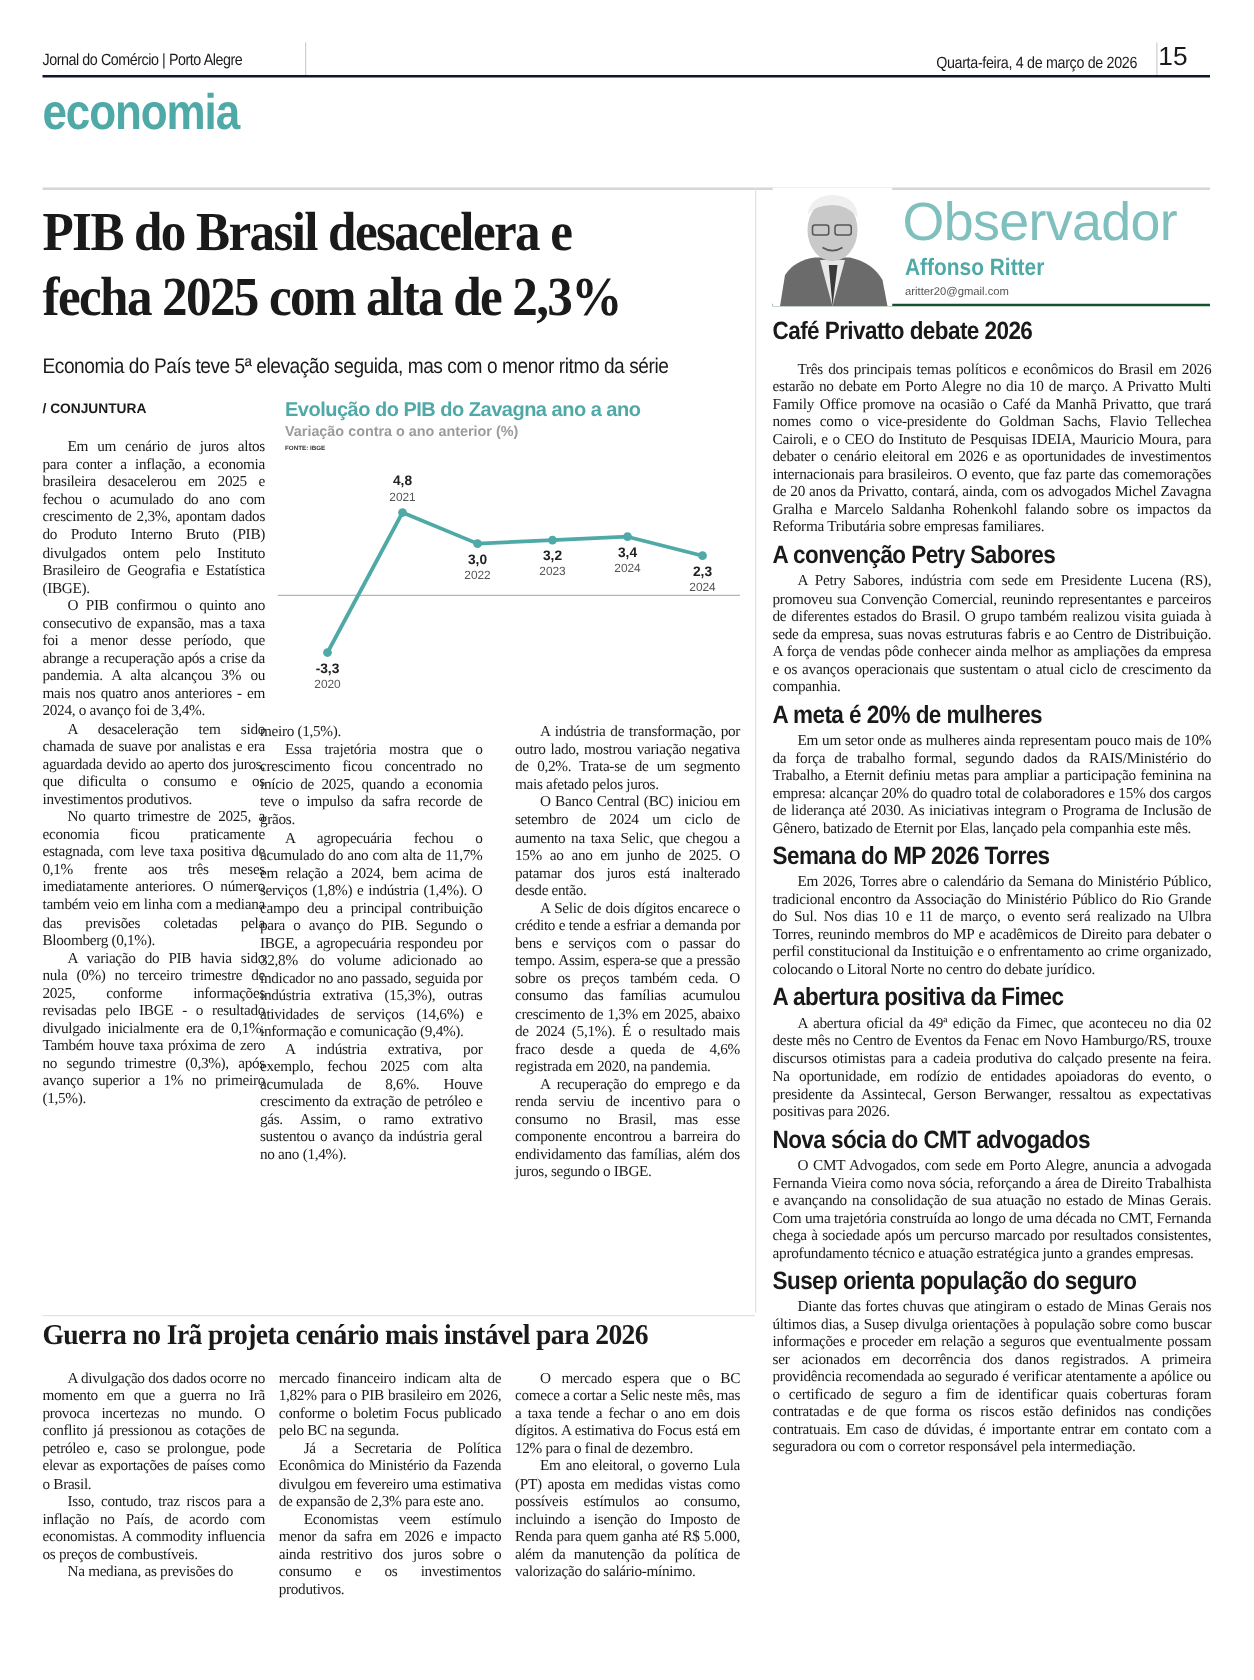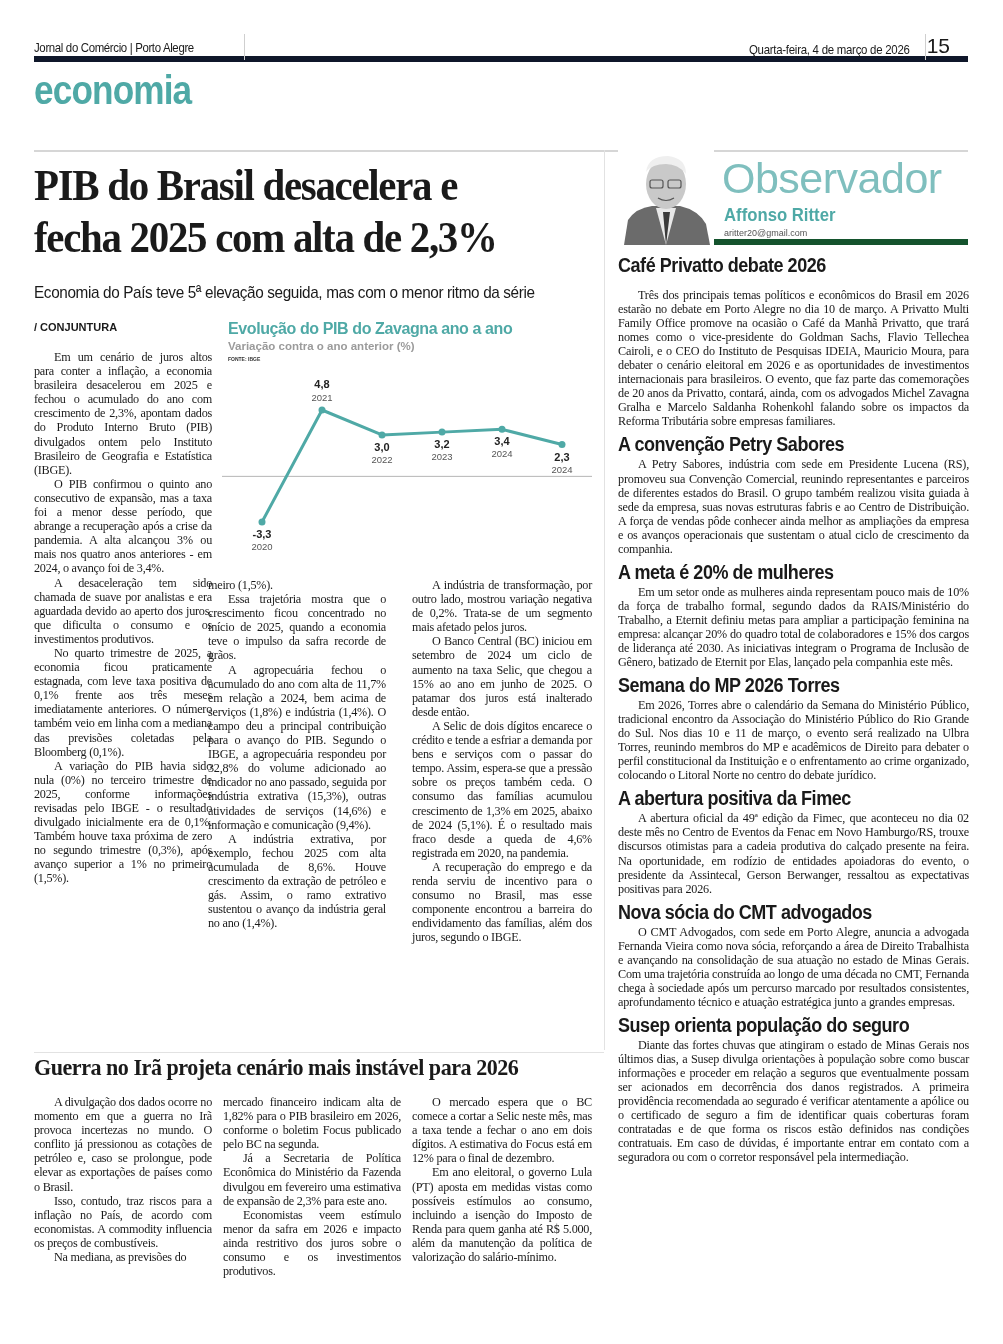--- a/index.html
+++ b/index.html
@@ -1,20 +1,20 @@
 <!DOCTYPE html>
 <html><head>
 <meta charset="utf-8">
 <style>
   * { box-sizing: border-box; margin: 0; padding: 0; }
   html, body { width: 1003px; height: 1344px; background: #ffffff; overflow: hidden; }
   body { position: relative; font-family: "Liberation Serif", serif; color: #1a1a1a; }
 
   
-  #masthead { position: absolute; left: 34px; top: 34px; width: 934px; height: 28px; border-bottom: 6px solid #0f172a; }
+  #masthead { position: absolute; left: 34px; top: 34px; width: 934px; height: 28px; border-bottom: 2px solid #0f172a; }
   #masthead .paper { position: absolute; left: 0; top: 6px; font-family: "Liberation Sans", sans-serif; font-size: 13px; letter-spacing: -0.4px; transform: scaleX(0.88); transform-origin: left; }
   #masthead .vsep1 { position: absolute; left: 210px; top: 0; width: 1px; height: 26px; background: #cfcfcf; }
   #masthead .date { position: absolute; right: 58px; top: 8px; font-family: "Liberation Sans", sans-serif; font-size: 13px; letter-spacing: -0.3px; transform: scaleX(0.88); transform-origin: right; }
   #masthead .vsep2 { position: absolute; right: 42px; top: 0; width: 1px; height: 26px; background: #cfcfcf; }
   #masthead .pg { position: absolute; right: 18px; top: 0; font-family: "Liberation Sans", sans-serif; font-size: 21px; }
 
   #section { position: absolute; left: 34px; top: 68px; font-family: "Liberation Sans", sans-serif; font-weight: bold; font-size: 40px; letter-spacing: -1px; color: #4fa9a6; transform: scaleX(0.88); transform-origin: left; }
 
   #topline { position: absolute; left: 34px; top: 150px; width: 934px; height: 2px; background: #d6d6d6; }
 
@@ -42,21 +42,21 @@
   #vline-main { position: absolute; left: 604px; top: 150px; width: 1px; height: 900px; background: #e2e2e2; }
   #hline-bottom { position: absolute; left: 34px; top: 1052px; width: 570px; height: 1px; background: #e2e2e2; }
 
   
   #b-headline { position: absolute; left: 34px; top: 1055px; width: 570px; font-weight: bold; font-size: 23px; letter-spacing: -0.5px; transform: scaleX(0.96); transform-origin: left; }
   #bcol1 { left: 34px; top: 1095px; width: 178px; }
   #bcol2 { left: 223px; top: 1095px; width: 178px; }
   #bcol3 { left: 412px; top: 1095px; width: 180px; }
 
   
-  #obs { position: absolute; left: 618px; top: 150px; width: 350px; height: 95px; border-bottom: 6px solid #14532d; }
+  #obs { position: absolute; left: 618px; top: 150px; width: 350px; height: 95px; border-bottom: 2px solid #14532d; }
   #obs .photo { position: absolute; left: 0; top: 0; width: 96px; height: 95px; }
   #obs .title { position: absolute; left: 104px; top: 4px; font-family: "Liberation Sans", sans-serif; font-size: 43px; color: #7fbfbe; letter-spacing: -0.5px; }
   #obs .author { position: absolute; left: 106px; top: 54px; font-family: "Liberation Sans", sans-serif; font-weight: bold; font-size: 19px; color: #4fa9a6; transform: scaleX(0.88); transform-origin: left; }
   #obs .mail { position: absolute; left: 106px; top: 78px; font-family: "Liberation Sans", sans-serif; font-size: 9px; color: #555; }
 
   #rcol { position: absolute; left: 618px; top: 252px; width: 351px; }
   .note h3 { font-family: "Liberation Sans", sans-serif; font-weight: bold; font-size: 20px; line-height: 26px; letter-spacing: -0.5px; transform: scaleX(0.9); transform-origin: left; white-space: nowrap; }
   .note p { font-size: 12.2px; line-height: 14.05px; text-align: justify; text-indent: 20px; letter-spacing: -0.2px; margin-bottom: 3px; }
 </style>
 </head>

